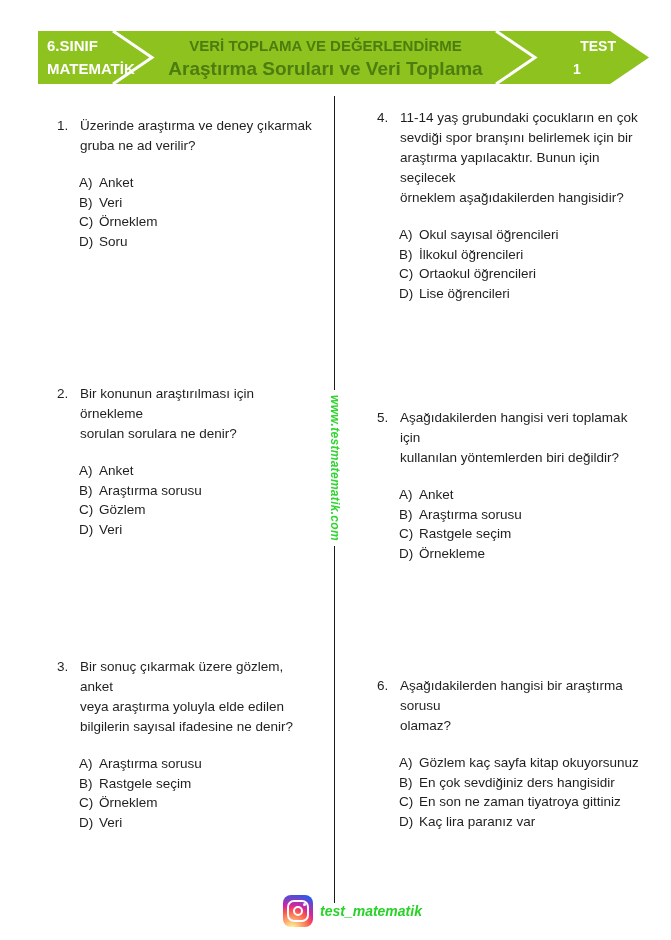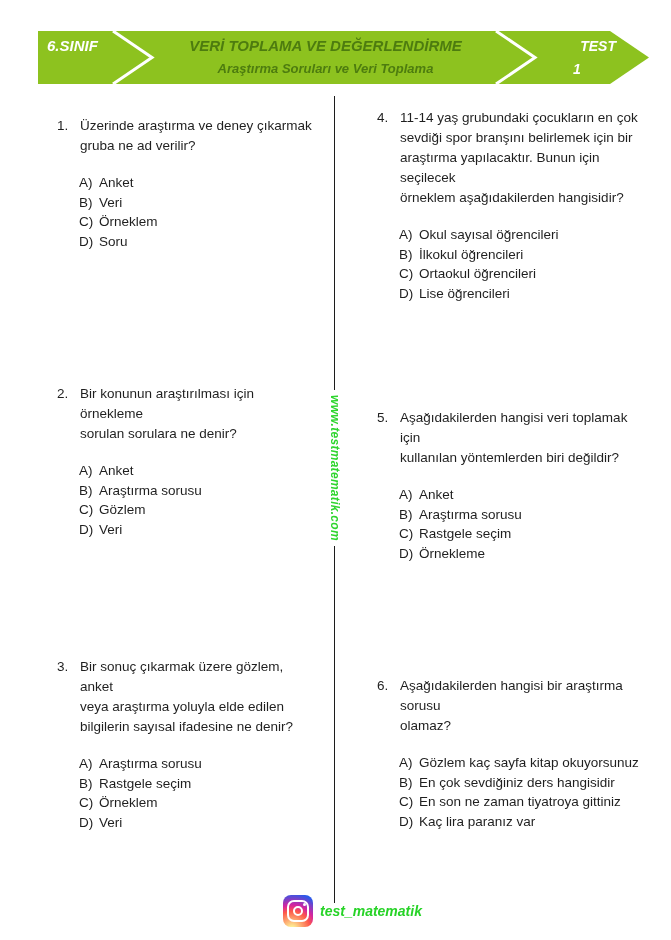--- a/index.html
+++ b/index.html
@@ -18,34 +18,34 @@
   .page{
     position:relative;
     width:671px;height:940px;
     background:#ffffff;
     overflow:hidden;
   }
 
   
   .banner{
     position:absolute;left:38px;top:31px;
-    width:612px;height:55px;font-style:italic;
+    width:612px;height:55px;
   }
   .banner svg{position:absolute;left:0;top:0;}
   .banner-left{
     position:absolute;left:9px;top:3px;width:110px;
     color:#fff;font-weight:bold;font-size:15px;line-height:23px;
     text-align:left;
   }
   .banner-center{
     position:absolute;left:120px;top:5px;width:335px;
     text-align:center;color:#4d7c0f;
   }
   .banner-title{font-size:15px;font-weight:bold;line-height:20px;}
-  .banner-subtitle{font-size:13px;font-weight:bold;line-height:20px;margin-top:3px;}
+  .banner-subtitle{font-size:19px;font-weight:bold;line-height:20px;margin-top:3px;}
   .banner-right{
     position:absolute;left:500px;top:5px;width:78px;
     text-align:center;color:#fff;font-weight:bold;
   }
   .banner-test{font-size:14px;line-height:20px;text-align:right;}
   .banner-testnum{font-size:14px;line-height:20px;margin-top:3px;}
 
   
   .divider{
     position:absolute;left:334px;width:1px;
@@ -107,20 +107,21 @@
 <div class="page">
 
   <div class="banner">
     <svg width="612" height="53" viewBox="0 0 612 53">
       <polygon points="0,0 572,0 611,26.5 572,53 0,53" style="fill:var(--banner-green);"></polygon>
       <polyline points="75,0 114,26.5 75,53" style="fill:none;stroke:#ffffff;stroke-width:3;"></polyline>
       <polyline points="458,0 497,26.5 458,53" style="fill:none;stroke:#ffffff;stroke-width:3;"></polyline>
     </svg>
     <div class="banner-left">
       <div>6.SINIF</div>
+      <div>MATEMATİK</div>
     </div>
     <div class="banner-center">
       <div class="banner-title">VERİ TOPLAMA VE DEĞERLENDİRME</div>
       <div class="banner-subtitle">Araştırma Soruları ve Veri Toplama</div>
     </div>
     <div class="banner-right">
       <div class="banner-test">TEST</div>
       <div class="banner-testnum">1</div>
     </div>
   </div>

